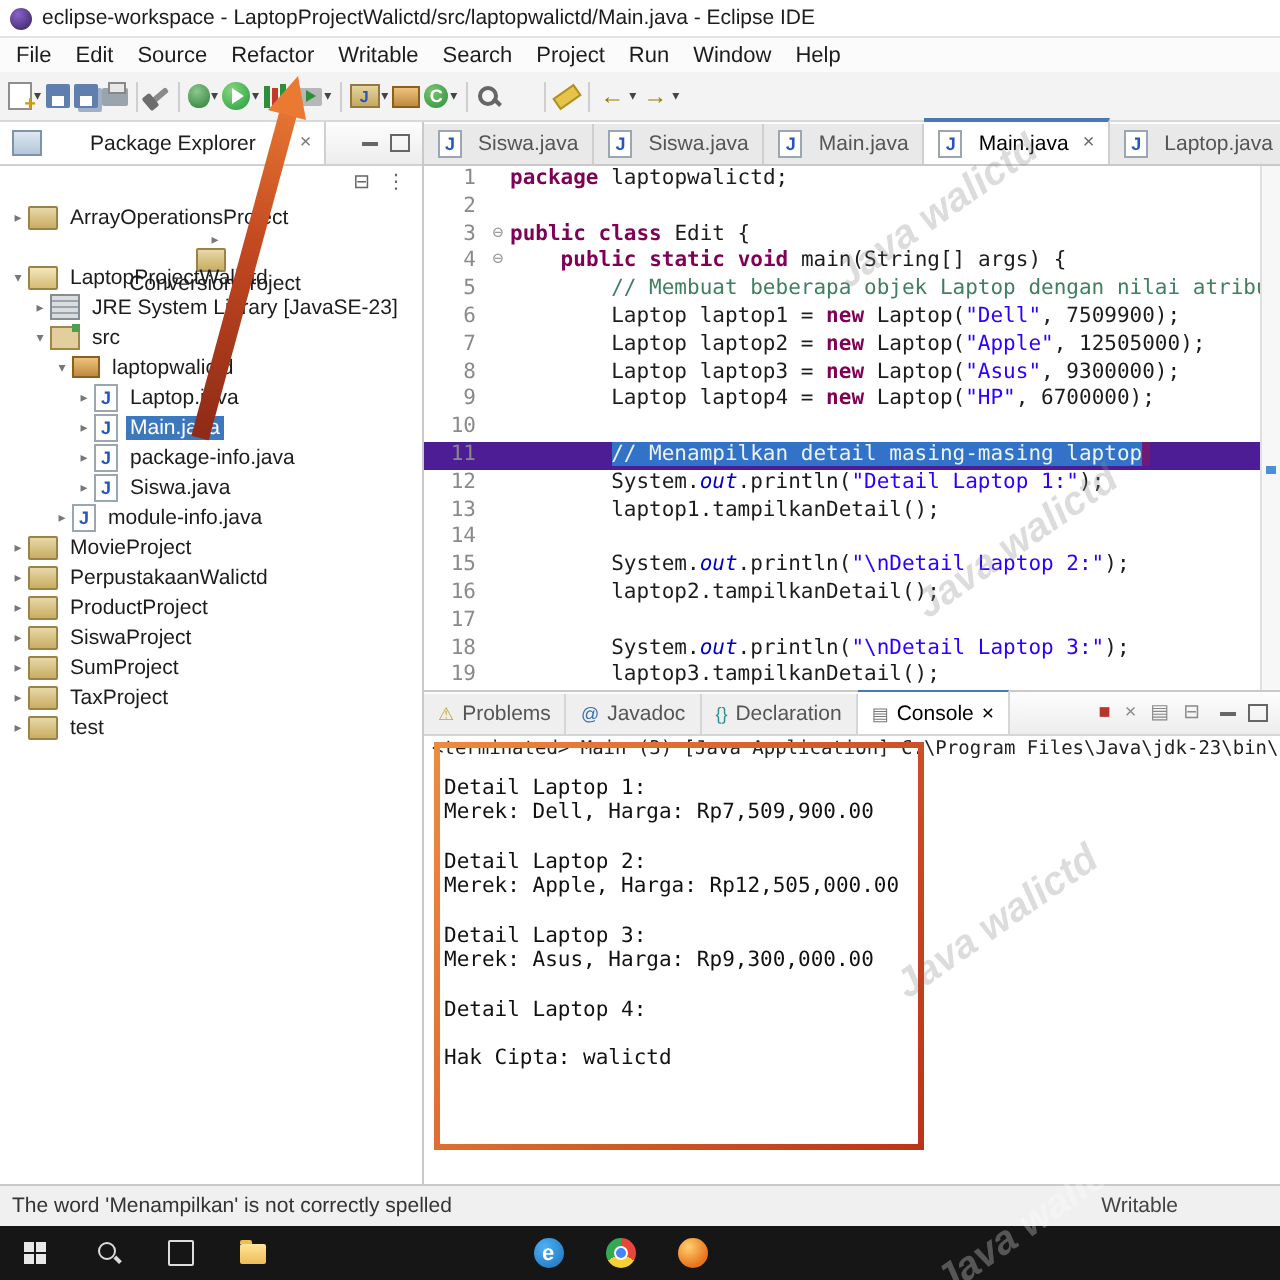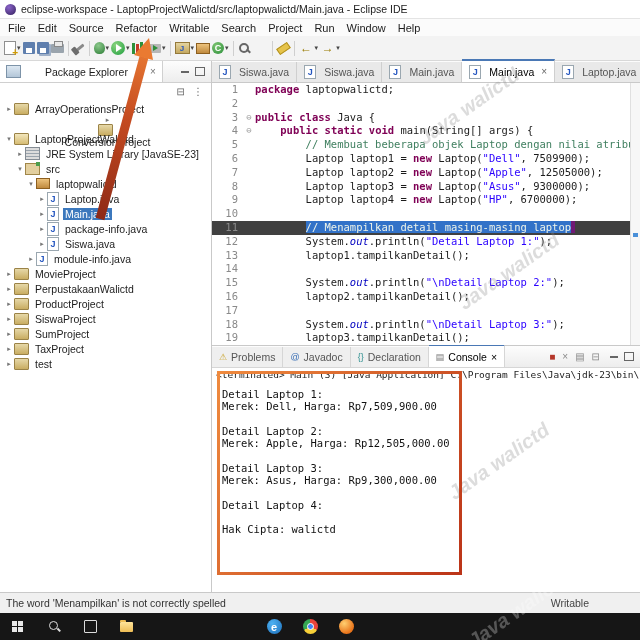--- a/index.html
+++ b/index.html
@@ -73,21 +73,21 @@
   
   .editor-col{flex:1;display:flex;flex-direction:column;min-width:0;}
   .editor-tabs{height:21px;background:linear-gradient(#fcfcfc,#ececec);border-bottom:1px solid #c9c9c9;display:flex;align-items:flex-end;flex:none;}
   .etabs-wrap{display:flex;align-items:flex-end;height:100%;}
   .etab{height:20px;display:flex;align-items:center;gap:4px;padding:0 7px;border-right:1px solid #cfcfcf;background:#e9e9e9;color:#555;font-size:10.5px;white-space:nowrap;}
   .etab.active{background:#fff;color:#000;border-top:2px solid #4a78b5;height:21px;}
   .etab .x{color:#666;margin-left:3px;font-size:10px;}
   .code-area{flex:1;background:#fff;position:relative;font-family:"DejaVu Sans Mono",monospace;font-size:10.5px;overflow:hidden;min-height:0;}
   .code-lines{position:absolute;inset:0 9px 0 0;overflow:hidden;}
   .cline{display:flex;height:13.8px;line-height:13.8px;}
-  .cline.current{background:#404040;}
+  .cline.current{background:#4c1d95;}
   .lnum{width:26px;flex:none;text-align:right;padding-right:5px;color:#8a8a8a;}
   .fold{width:12px;flex:none;text-align:center;color:#9a9a9a;font-size:9px;}
   .ctext{white-space:pre;flex:1;overflow:hidden;}
   .tok-k{color:#7f0055;font-weight:bold;}
   .tok-c{color:#3f7f5f;}
   .tok-s{color:#2a00ff;}
   .tok-f{color:#0000c0;font-style:italic;}
   .tok-hl{background:#3272c8;color:#eef4ea;border-right:4px solid #701a75;}
   .ruler{position:absolute;right:0;top:0;bottom:0;width:9px;background:#f7f7f7;border-left:1px solid #e0e0e0;}
   .rmark{position:absolute;left:2px;top:150px;width:5px;height:4px;background:#4a90d9;display:block;}
@@ -375,21 +375,21 @@
               <span class="ctext"><span class="tok-k">package</span><span class="tok-p"> laptopwalictd;</span></span>
             </div>
             <div class="cline">
               <span class="lnum">2</span>
               <span class="fold"></span>
               <span class="ctext"></span>
             </div>
             <div class="cline">
               <span class="lnum">3</span>
               <span class="fold">⊖</span>
-              <span class="ctext"><span class="tok-k">public</span><span class="tok-p"> </span><span class="tok-k">class</span><span class="tok-p"> Java {</span></span>
+              <span class="ctext"><span class="tok-k">public</span><span class="tok-p"> </span><span class="tok-k">class</span><span class="tok-p"> Edit {</span></span>
             </div>
             <div class="cline">
               <span class="lnum">4</span>
               <span class="fold">⊖</span>
               <span class="ctext"><span class="tok-p">    </span><span class="tok-k">public</span><span class="tok-p"> </span><span class="tok-k">static</span><span class="tok-p"> </span><span class="tok-k">void</span><span class="tok-p"> main(String[] args) {</span></span>
             </div>
             <div class="cline">
               <span class="lnum">5</span>
               <span class="fold"></span>
               <span class="ctext"><span class="tok-p">        </span><span class="tok-c">// Membuat beberapa objek Laptop dengan nilai atribut yang</span></span>

